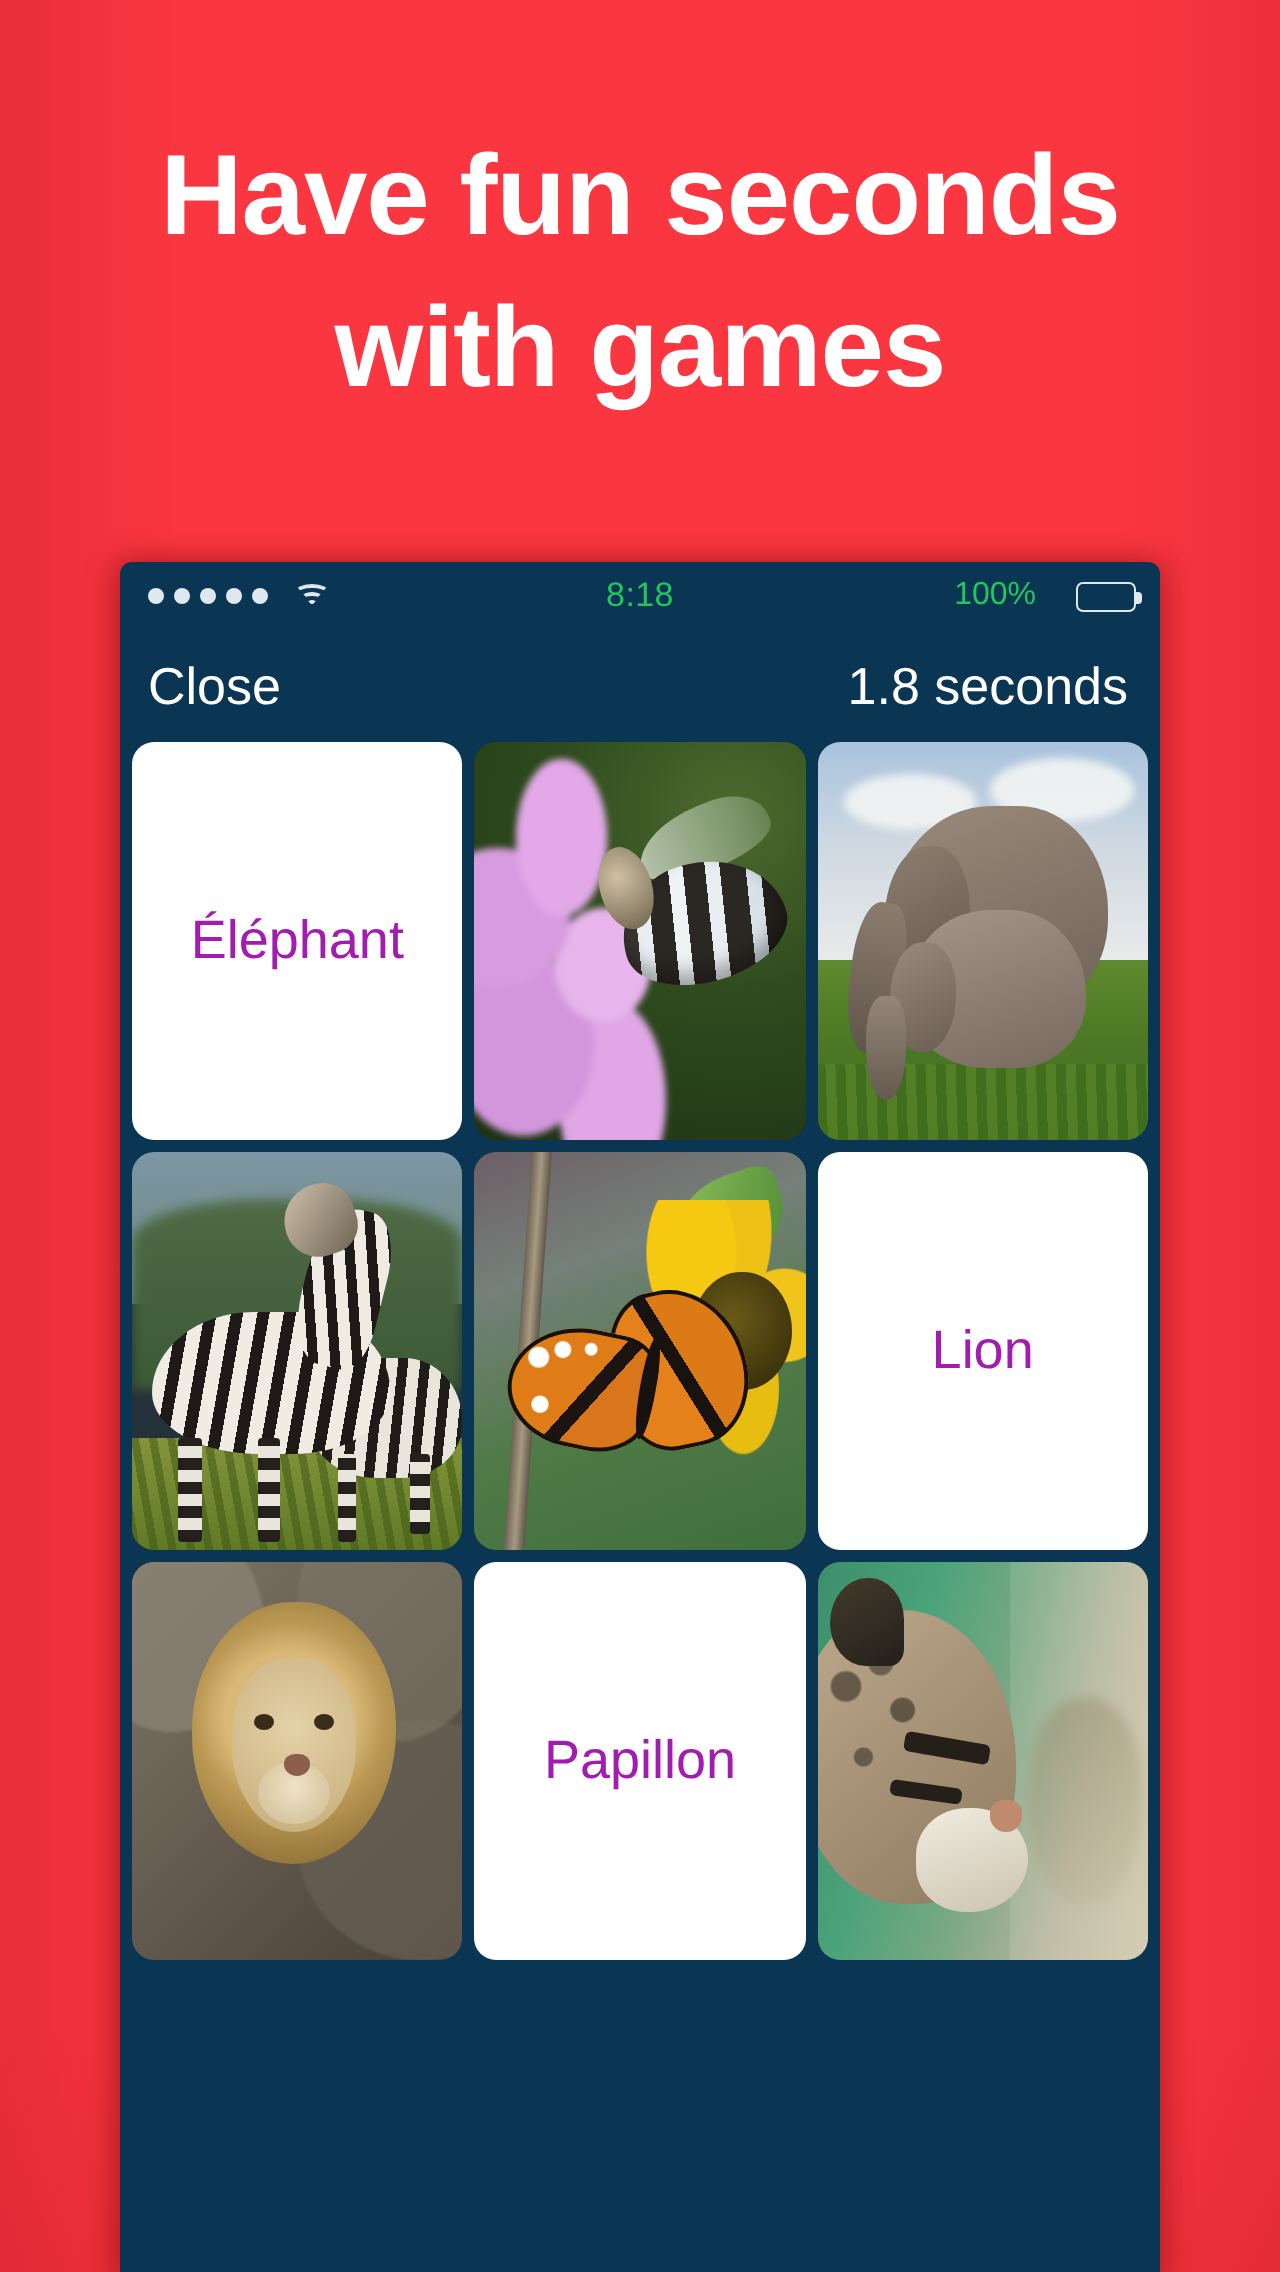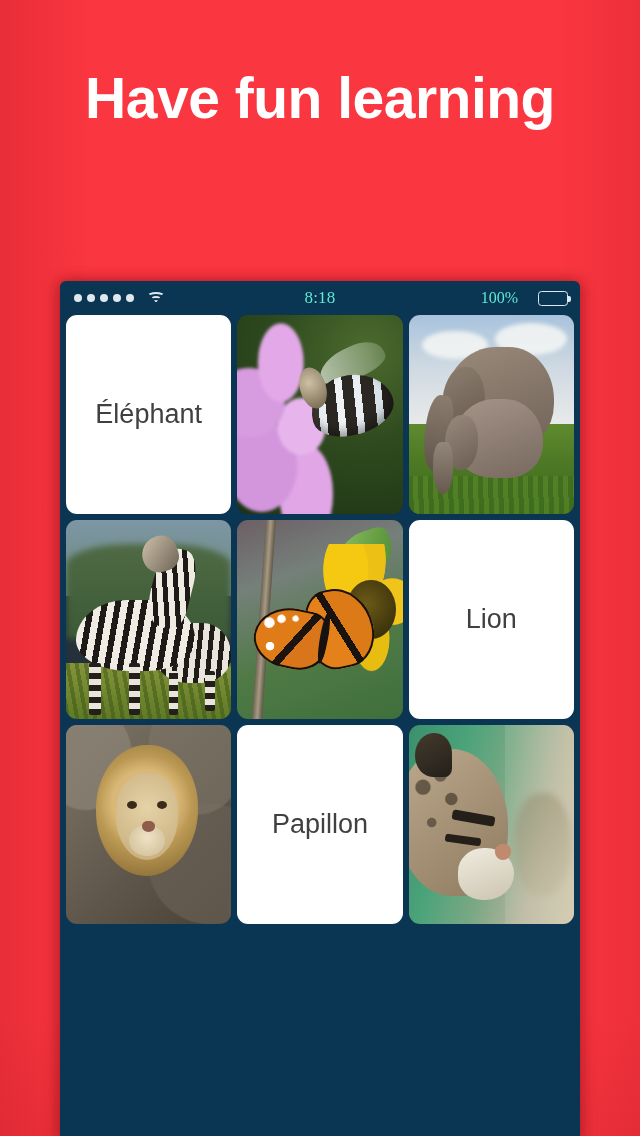--- a/index.html
+++ b/index.html
@@ -38,23 +38,22 @@
     background:#0a3553;
     border-radius:6px 6px 0 0;
     overflow:hidden;
     box-shadow:-4px 0 14px rgba(110,5,15,.35), 4px 0 14px rgba(110,5,15,.30);
   }
 
   
   .statusbar{
     height:34px;
     position:relative;
-    color:#5eead4;
+    color:#22c55e;
     font-size:17px;
-    font-family:Liberation Serif, serif;
   }
   .sb-left{ position:absolute; left:14px; top:0; height:34px; display:flex; align-items:center; gap:13px;}
   .dots{ display:flex; gap:5px; align-items:center; }
   .dots i{ width:8px; height:8px; border-radius:50%; background:#dfe8ee; display:block;}
   .wifi{ width:18px; height:13px; position:relative; display:block; }
   .wifi span{ position:absolute; left:50%; transform:translateX(-50%); border:2px solid #dfe8ee; border-bottom-color:transparent;
               border-left-color:transparent; border-right-color:transparent; border-radius:50% 50% 0 0;}
   .wifi .a1{ width:18px; height:9px; top:0; }
   .wifi .a2{ width:11px; height:6px; top:4px; }
   .wifi .a3{ width:5px;  height:3px; top:8px; }
@@ -81,21 +80,21 @@
   }
   .card{
     height:199px;
     border-radius:11px;
     overflow:hidden;
     position:relative;
     background:#ffffff;
   }
   .card.text{
     display:flex; align-items:center; justify-content:center;
-    color:#404040;
+    color:#a21caf;
     font-size:27px;
   }
   .card.photo{ background:#24303a; }
   .art{ position:absolute; inset:0; }
 
   
 
   
   .bee-bg{ position:absolute; inset:0; background:
       radial-gradient(circle at 78% 18%, #4c6b2e 0%, #2e4a1e 45%, #1d3214 100%); }
@@ -240,21 +239,22 @@
   .cat-refl{ position:absolute; right:2%; top:34%; width:34%; height:52%;
       background:linear-gradient(150deg,rgba(150,140,110,.55),rgba(190,182,150,.25));
       border-radius:45%; filter:blur(3px);}
 </style>
 </head>
 <body>
 
 <div class="bg-shade"></div>
 
 <div class="headline">
-  <div>Have fun learning</div>
+  <div>Have fun seconds</div>
+  <div>with games</div>
 </div>
 
 <div class="phone">
 
   <div class="statusbar">
     <div class="sb-left">
       <span class="dots">
         <i></i>
           <i></i>
           <i></i>
@@ -269,20 +269,24 @@
     </div>
     <div class="sb-time">8:18</div>
     <div class="sb-right">
       <span>100%</span>
       <span class="battery">
         <span class="fill"></span><span class="nub"></span>
       </span>
     </div>
   </div>
 
+  <div class="navbar">
+    <div class="nav-close">Close</div>
+    <div class="nav-timer">1.8 seconds</div>
+  </div>
 
   <div class="grid">
 
     <div class="card text">
       <span>Éléphant</span>
     </div>
 
     <div class="card photo">
       <span class="art">
         <span class="bee-bg"></span>

